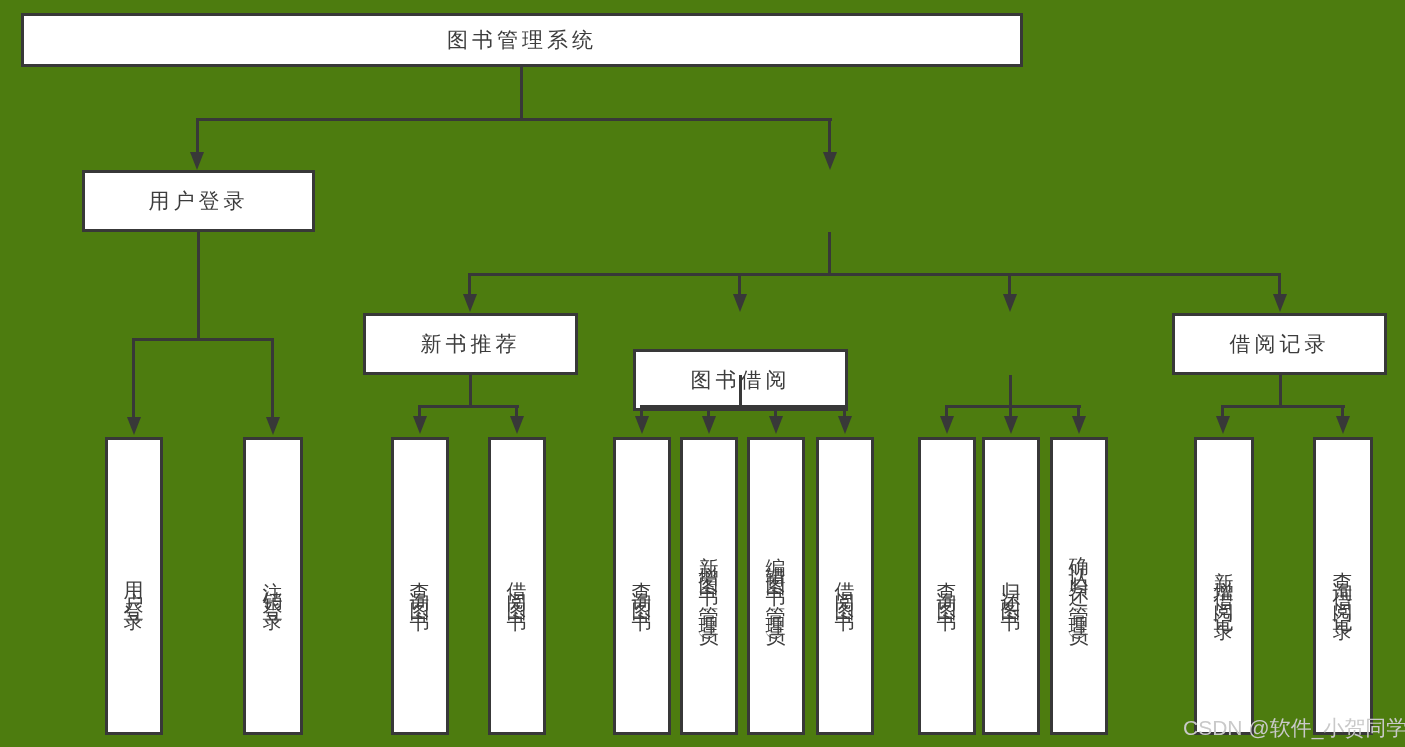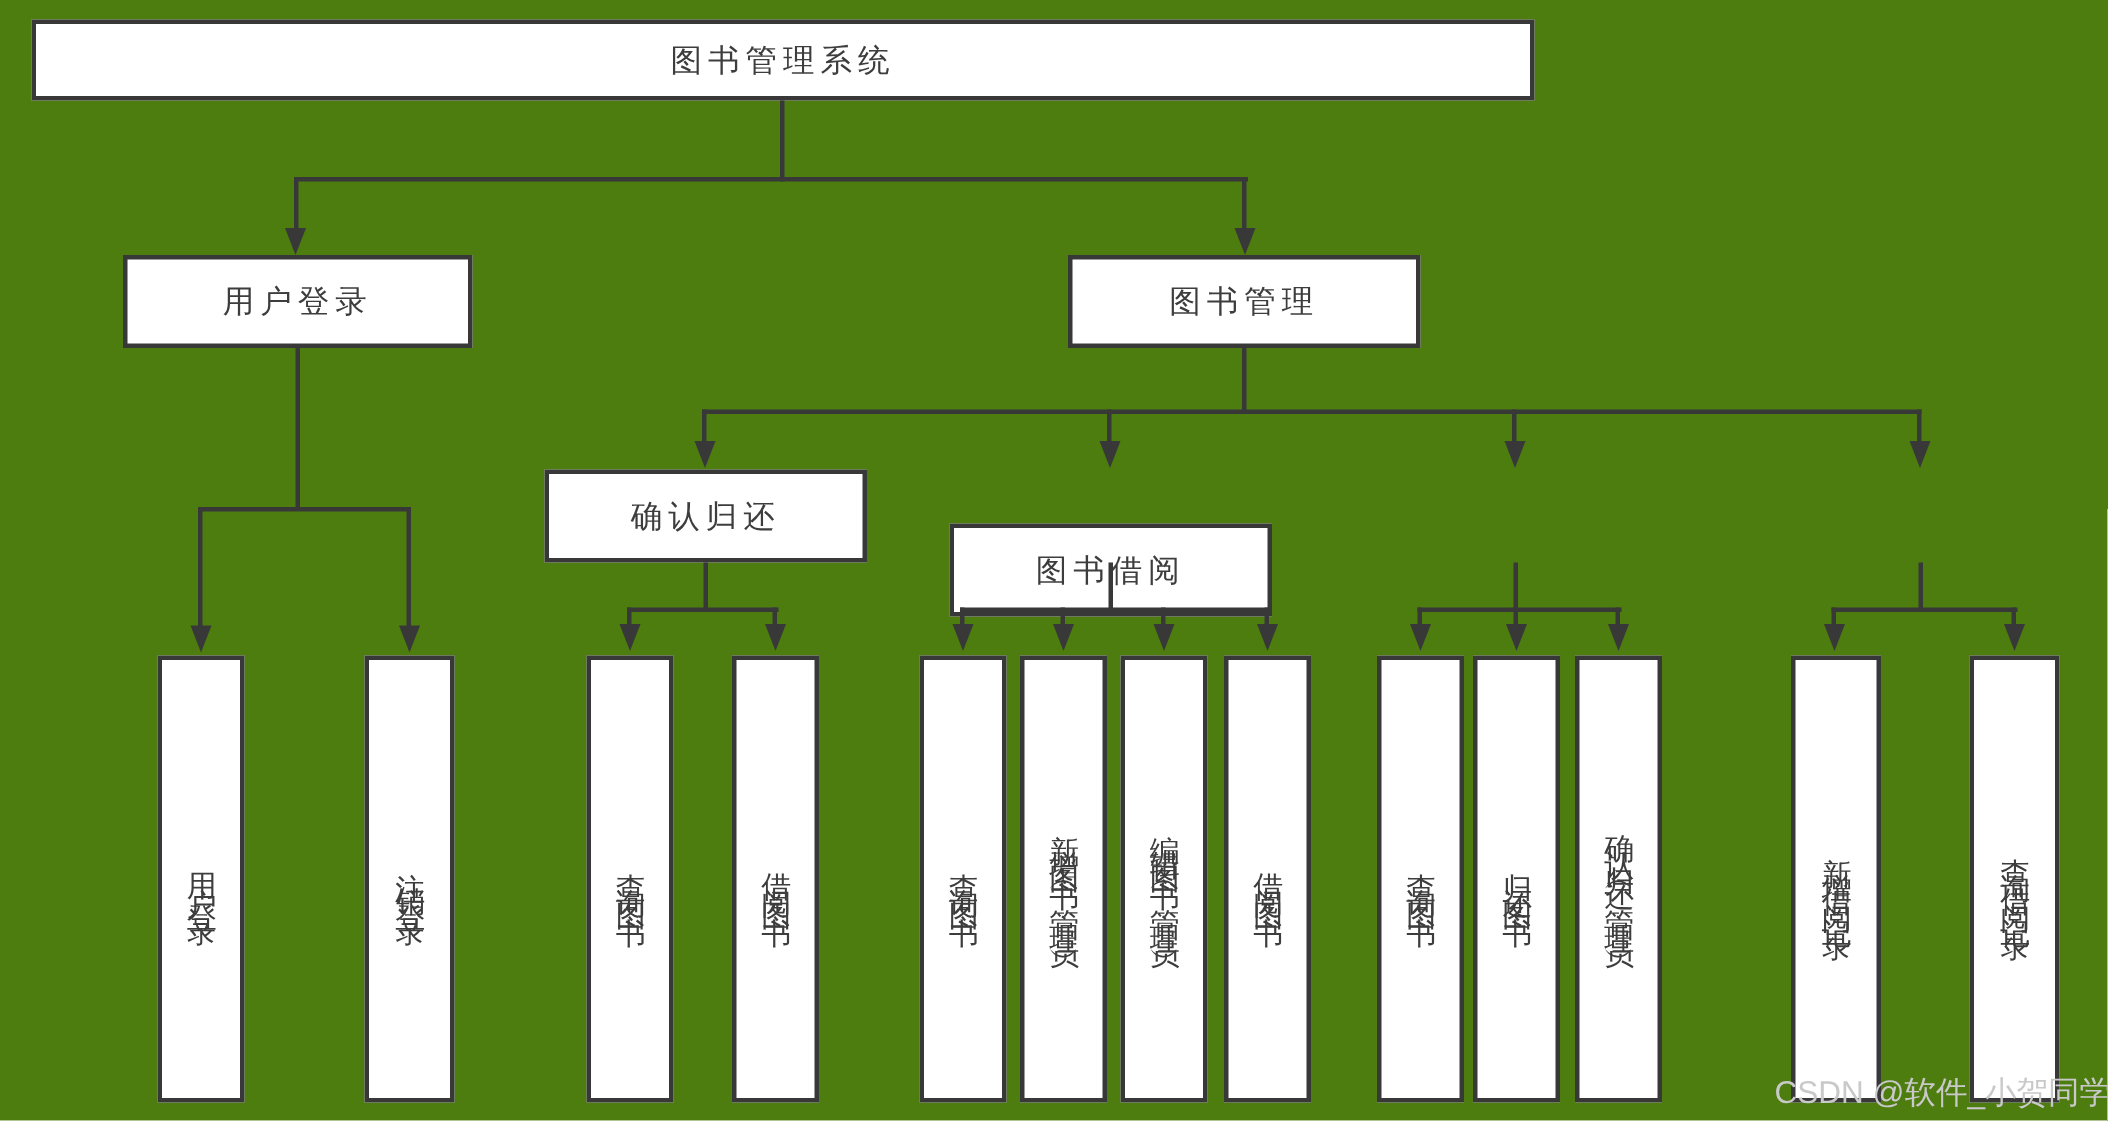--- a/index.html
+++ b/index.html
@@ -35,42 +35,42 @@
   <div class="node h-node" style="left:21px;top:13px;width:1002px;height:54px;">图书管理系统</div>
 
   <div class="ln" style="left:520px;top:67px;width:3px;height:54px;"></div>
   <div class="ln" style="left:196px;top:118px;width:636px;height:3px;"></div>
   <div class="ln" style="left:196px;top:118px;width:3px;height:36px;"></div>
   <div class="arr" style="left:190px;top:152px;"></div>
   <div class="ln" style="left:828px;top:118px;width:3px;height:36px;"></div>
   <div class="arr" style="left:823px;top:152px;"></div>
 
   <div class="node h-node" style="left:82px;top:170px;width:233px;height:62px;">用户登录</div>
-  <div class="node h-node" style="left:712px;top:170px;width:235px;height:62px;">图书管理</div>
 
   <div class="ln" style="left:197px;top:232px;width:3px;height:106px;"></div>
   <div class="ln" style="left:132px;top:338px;width:142px;height:3px;"></div>
   <div class="ln" style="left:132px;top:338px;width:3px;height:81px;"></div>
   <div class="arr" style="left:127px;top:417px;"></div>
   <div class="ln" style="left:271px;top:338px;width:3px;height:81px;"></div>
   <div class="arr" style="left:266px;top:417px;"></div>
 
   <div class="ln" style="left:828px;top:232px;width:3px;height:44px;"></div>
   <div class="ln" style="left:468px;top:273px;width:813px;height:3px;"></div>
   <div class="ln" style="left:468px;top:273px;width:3px;height:23px;"></div>
   <div class="arr" style="left:463px;top:294px;"></div>
   <div class="ln" style="left:738px;top:273px;width:3px;height:23px;"></div>
   <div class="arr" style="left:733px;top:294px;"></div>
   <div class="ln" style="left:1008px;top:273px;width:3px;height:23px;"></div>
   <div class="arr" style="left:1003px;top:294px;"></div>
   <div class="ln" style="left:1278px;top:273px;width:3px;height:23px;"></div>
   <div class="arr" style="left:1273px;top:294px;"></div>
 
-  <div class="node h-node" style="left:363px;top:313px;width:215px;height:62px;">确认归还</div>
+  <div class="node h-node" style="left:363px;top:313px;width:215px;height:62px;">新书推荐</div>
   <div class="node h-node" style="left:633px;top:313px;width:215px;height:62px;margin-top:36px;">图书借阅</div>
+  <div class="node h-node" style="left:1172px;top:313px;width:215px;height:62px;">借阅记录</div>
 
   <div class="ln" style="left:469px;top:375px;width:3px;height:33px;"></div>
   <div class="ln" style="left:418px;top:405px;width:101px;height:3px;"></div>
   <div class="ln" style="left:418px;top:405px;width:3px;height:15px;"></div>
   <div class="arr" style="left:413px;top:416px;"></div>
   <div class="ln" style="left:515px;top:405px;width:3px;height:15px;"></div>
   <div class="arr" style="left:510px;top:416px;"></div>
 
   <div class="ln" style="left:739px;top:375px;width:3px;height:33px;"></div>
   <div class="ln" style="left:640px;top:405px;width:207px;height:3px;"></div>

